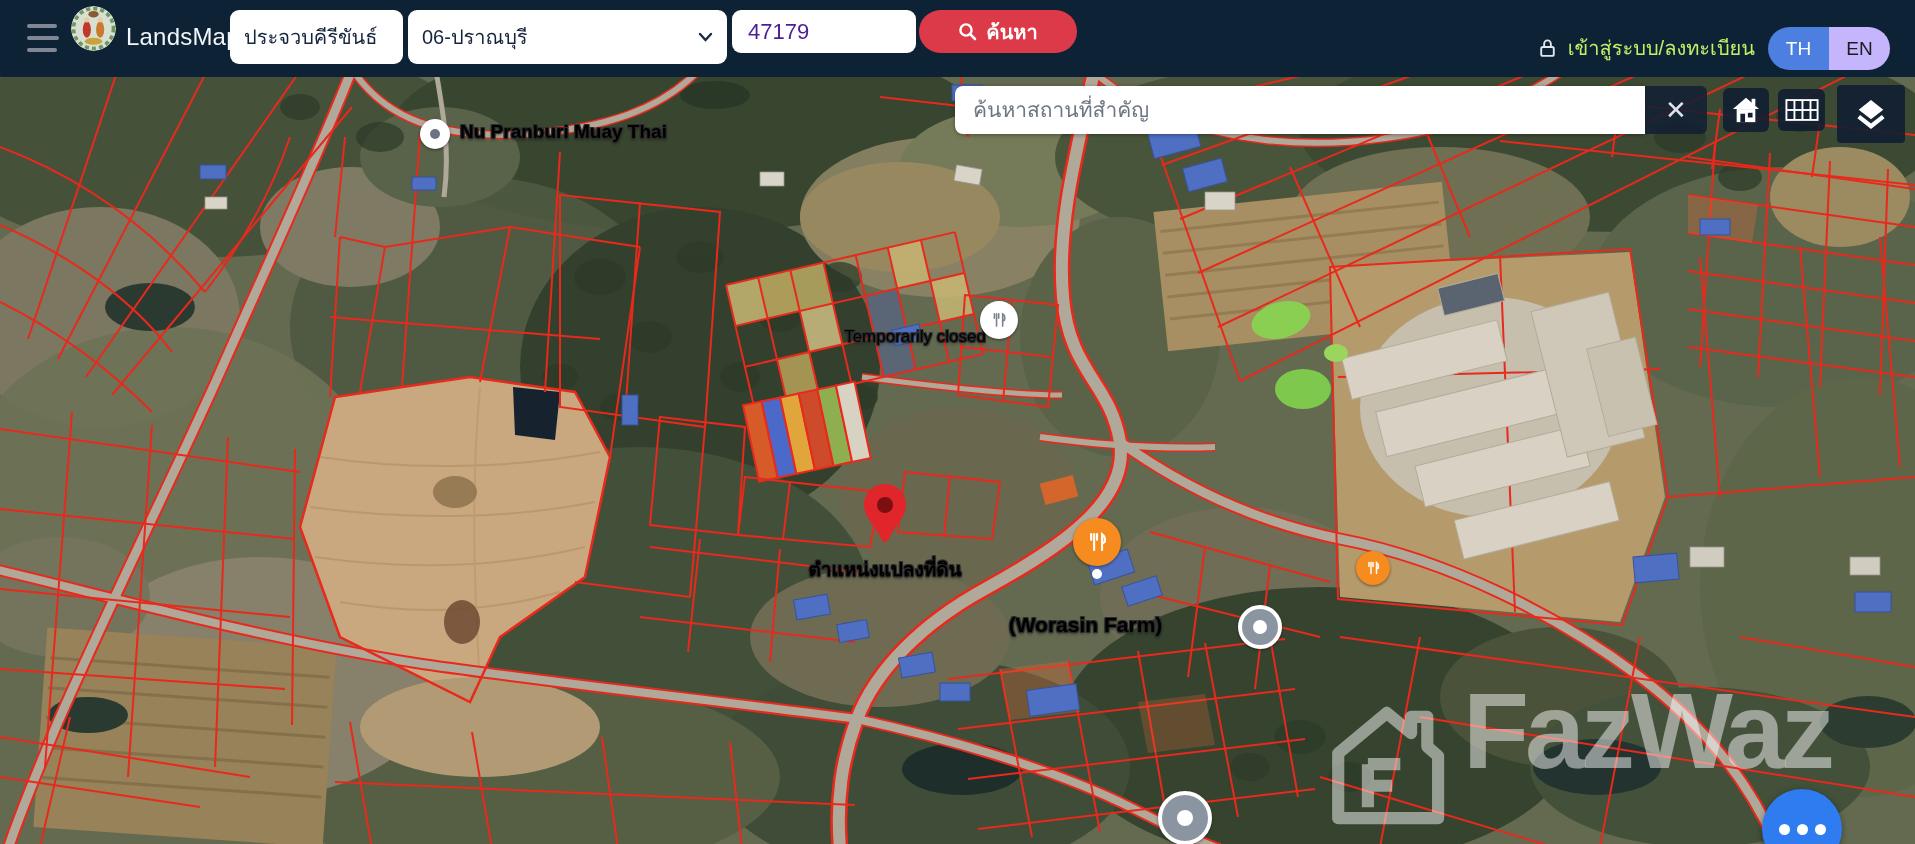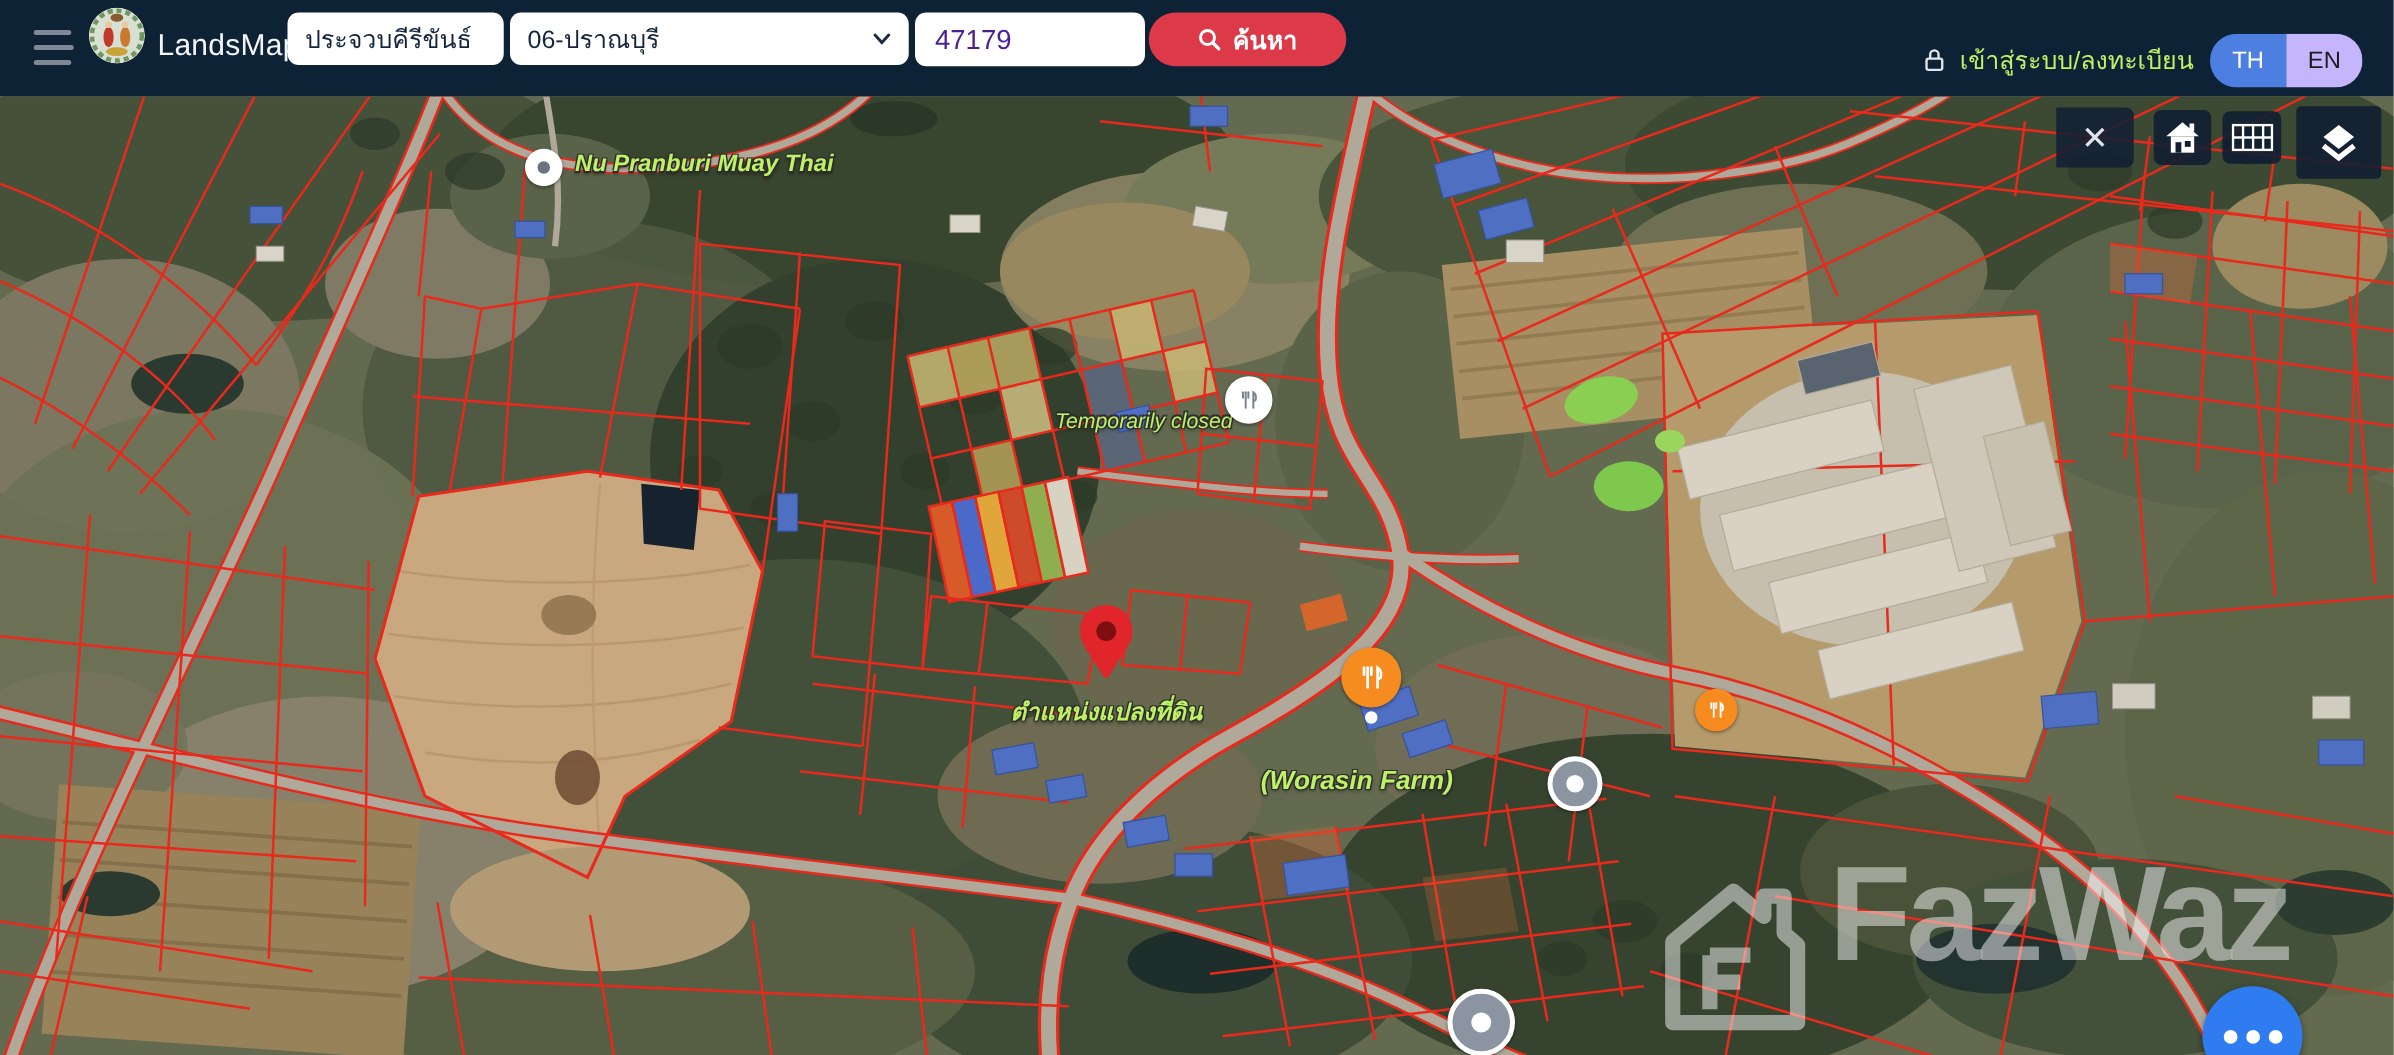--- a/index.html
+++ b/index.html
@@ -6,21 +6,21 @@
   html,body { width:1915px; height:844px; overflow:hidden; font-family:"Liberation Sans","DejaVu Sans",sans-serif; }
 
   
   .navbar { position:relative; width:1915px; height:77px; background:#0e2236; z-index:50; }
   .hamburger { position:absolute; left:27px; top:24px; width:34px; height:28px; display:flex; flex-direction:column; justify-content:space-between; cursor:pointer; }
   .hamburger span { display:block; height:4px; border-radius:2px; background:#7f8894; }
   .hamburger span:nth-child(1){ width:30px; } .hamburger span:nth-child(2){ width:32px; } .hamburger span:nth-child(3){ width:30px; }
   .logo { position:absolute; left:71px; top:6px; width:45px; height:45px; border-radius:50%; overflow:hidden; }
   .brand { position:absolute; left:126px; top:23px; color:#f2f6fa; font-size:24px; font-weight:500; letter-spacing:.2px; }
 
-  .nv-select { position:absolute; top:10px; height:42px; background:#fff; border-radius:9px; display:flex; align-items:center; padding:13px 14px; color:#15253d; font-size:20px; cursor:pointer;gap:35px; }
+  .nv-select { position:absolute; top:10px; height:54px; background:#fff; border-radius:9px; display:flex; align-items:center; padding:13px 14px; color:#15253d; font-size:20px; cursor:pointer;gap:35px; }
   .nv-select .chev { margin-left:auto; }
   #province-select { left:230px; width:173px; }
   #district-select { left:408px; width:319px; }
   .nv-input { position:absolute; left:732px; top:10px; width:184px; height:43px; border:none; border-radius:9px; background:#fff; padding:0 16px; font-size:22px; color:#4c1d95; font-family:inherit; }
   .search-btn { position:absolute; left:919px; top:10px; width:158px; height:43px; border:none; border-radius:22px; background:#dc3949; color:#fff; font-size:20px; font-weight:bold; display:flex; align-items:center; justify-content:center; gap:9px; cursor:pointer; font-family:inherit; }
 
   .login { position:absolute; right:160px; top:0; height:95px; display:flex; align-items:center; gap:10px; color:#bef264; font-size:20px; cursor:pointer; }
   .lang-toggle { position:absolute; right:25px; top:15px; width:122px; height:43px; border-radius:22px; overflow:hidden; display:flex;margin-top:12px; }
   .lang-half { width:50%; display:flex; align-items:center; justify-content:center; font-size:19px; cursor:pointer; }
   .lang-th { background:#4c7fe0; color:#fff; }
@@ -33,22 +33,22 @@
   
   .ov-search { position:absolute; left:955px; top:9px; width:690px; height:48px; border:none; border-radius:8px 0 0 8px; background:#fff; padding:0 18px; font-size:21px; color:#3c4650; box-shadow:0 1px 4px rgba(0,0,0,.35); font-family:inherit; }
   .ov-search::placeholder { color:#6d7680; }
   .ov-close { position:absolute; left:1645px; top:9px; width:62px; height:48px; background:rgba(17,31,51,.88); color:#dfe5ec; font-size:26px; display:flex; align-items:center; justify-content:center; border-radius:0 6px 6px 0; cursor:pointer; }
   .map-btn { position:absolute; background:rgba(16,30,50,.9); border-radius:6px; display:flex; align-items:center; justify-content:center; cursor:pointer; }
   #btn-home  { left:1723px; top:11px; width:46px; height:44px; }
   #btn-grid  { left:1778px; top:12px; width:47px; height:42px; }
   #btn-layers{ left:1837px; top:8px;  width:68px; height:58px; border-radius:4px; }
 
   
-  .mlabel { position:absolute; color:#bef264; white-space:nowrap;
-    text-shadow:-1px -1px 0 #2d2d2d,1px -1px 0 #2d2d2d,-1px 1px 0 #2d2d2d,1px 1px 0 #2d2d2d,0 2px 3px rgba(0,0,0,.55);font-style:italic; }
+  .mlabel { position:absolute; color:#000000; white-space:nowrap;
+    text-shadow:-1px -1px 0 #2d2d2d,1px -1px 0 #2d2d2d,-1px 1px 0 #2d2d2d,1px 1px 0 #2d2d2d,0 2px 3px rgba(0,0,0,.55); }
   .poi { position:absolute; border-radius:50%; display:flex; align-items:center; justify-content:center; box-shadow:0 1px 3px rgba(0,0,0,.45); cursor:pointer; }
   .poi-white { background:#fff; }
   .poi-orange { background:#f68b1f; }
   .poi-gray { background:#8a95a1; border:4px solid #fff; }
   .poi-dot { position:absolute; background:#fff; border-radius:50%; }
 
   .watermark { position:absolute; left:1322px; top:600px; display:flex; align-items:flex-start; pointer-events:none; }
   .watermark .wm-text { font-size:108px; font-weight:700; letter-spacing:-4px; color:rgba(255,255,255,.48); line-height:1; margin-left:6px; }
 
   .chat-fab { position:absolute; left:1762px; top:712px; width:80px; height:80px; border-radius:50%; background:#2e7cf0; display:flex; align-items:center; justify-content:center; gap:7px; cursor:pointer; box-shadow:0 2px 6px rgba(0,0,0,.4); }
@@ -370,20 +370,21 @@
     <svg width="18" height="18" viewBox="0 0 36 36">
       <g stroke="#fff" stroke-width="3" stroke-linecap="round" fill="none">
         <line x1="14" y1="7" x2="14" y2="29"></line>
           <line x1="10" y1="7" x2="10" y2="15"></line>
           <line x1="18" y1="7" x2="18" y2="15"></line>
         <path d="M25,29 V7 C28.5,9.5 29.5,14 28.5,18 L25,20"></path>
       </g>
     </svg>
   </div>
 
+  <input class="ov-search" placeholder="ค้นหาสถานที่สำคัญ" style="">
   <div class="ov-close">
     <span>✕</span>
   </div>
 
   <div class="map-btn" id="btn-home">
     <svg width="30" height="28" viewBox="0 0 32 30">
       <polygon points="16,2 30,14 2,14" fill="#fff"></polygon>
       <rect x="22" y="3" width="4" height="7" fill="#fff"></rect>
       <rect x="6" y="14" width="20" height="14" fill="#fff"></rect>
       <rect x="10" y="19" width="5" height="9" fill="#121f33"></rect>

